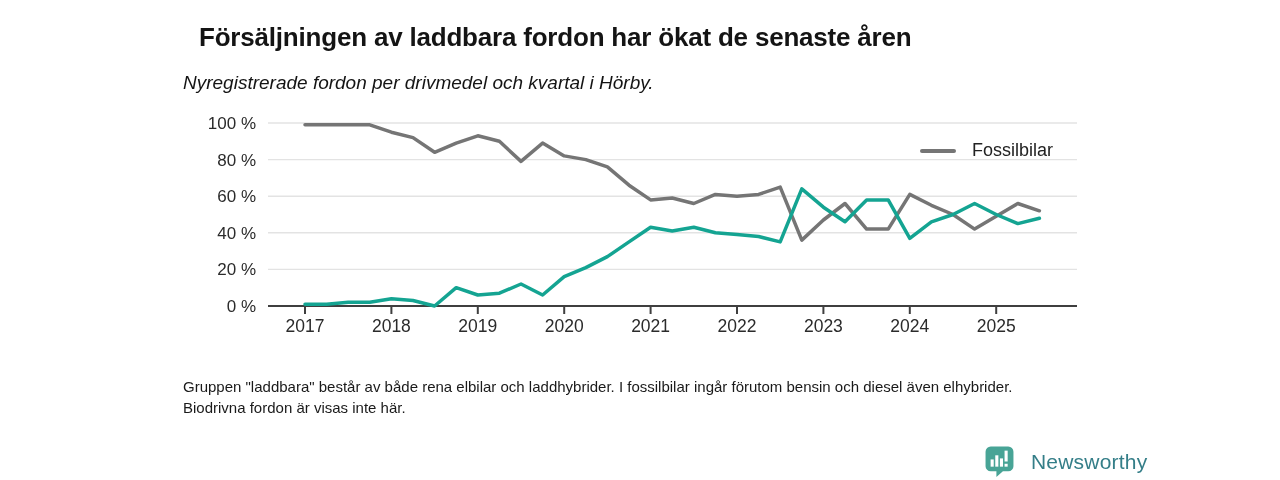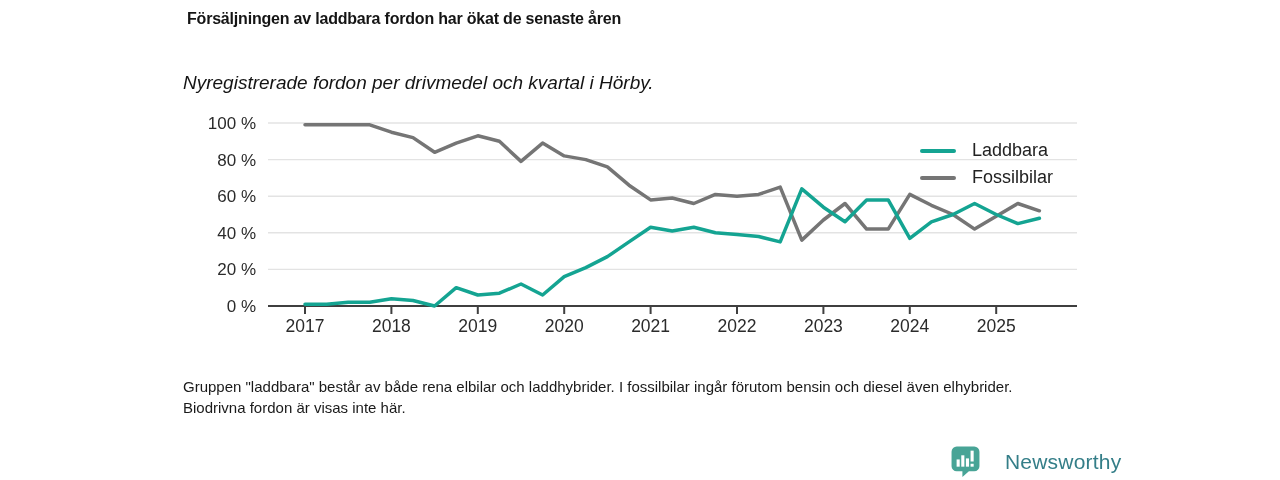--- a/index.html
+++ b/index.html
@@ -1,41 +1,41 @@
 <!DOCTYPE html>
 <html><head>
 <meta charset="utf-8">
 <style>
   html,body{margin:0;padding:0;background:#ffffff;}
   .canvas{
     position:relative;width:1280px;height:480px;background:#ffffff;overflow:hidden;
     font-family:"Liberation Sans",sans-serif;
   }
   .title{
-    position:absolute;left:183px;top:6px;margin:4px;
-    font-size:16px;font-weight:700;color:#141414;letter-spacing:-0.2px;
+    position:absolute;left:183px;top:6px;margin:16px;
+    font-size:26px;font-weight:700;color:#141414;letter-spacing:-0.2px;
   }
   .subtitle{
     position:absolute;left:183px;top:72px;margin:0;
     font-size:19px;font-weight:400;color:#141414;font-style:italic;
   }
   #chart-svg{position:absolute;left:0;top:0;}
   #chart-svg text{font-family:"Liberation Sans",sans-serif;}
   .legend{
     position:absolute;left:920px;top:137px;display:flex;flex-direction:column;
   }
   .legend-item{display:flex;align-items:center;height:27px;gap:16px;}
   .swatch{display:inline-block;width:36px;height:4px;border-radius:2px;background:#999;}
   .legend-label{font-size:18px;color:#222222;}
   .footnote{
     position:absolute;left:183px;top:377px;margin:0;width:872px;
     font-size:15px;line-height:1.37;color:#1a1a1a;
   }
   .logo{
-    position:absolute;left:951px;top:446px;display:flex;align-items:center;gap:25px;text-align:right;
+    position:absolute;left:985px;top:446px;display:flex;align-items:center;gap:17px;text-align:right;
   }
   .logo-icon{display:block;}
   .logo-text{font-size:21px;font-weight:500;letter-spacing:0.2px;}
 </style>
 </head>
 <body>
 
 <div class="canvas">
 
   <svg id="chart-svg" width="1280" height="480" viewBox="0 0 1280 480">
@@ -71,24 +71,20 @@
       <text x="996.2" y="332" text-anchor="middle" font-size="17.5" fill="#2b2b2b">2025</text>
       <polyline points="305.0,124.8 326.6,124.8 348.2,124.8 369.8,124.8 391.4,132.2 413.0,137.6 434.6,152.3 456.2,143.1 477.8,135.8 499.4,141.3 521.0,161.4 542.6,143.1 564.2,155.9 585.8,159.6 607.4,166.9 629.0,185.2 650.6,199.9 672.2,198.0 693.8,203.5 715.4,194.4 737.0,196.2 758.6,194.4 780.2,187.1 801.8,240.1 823.4,220.0 845.0,203.5 866.6,229.1 888.2,229.1 909.8,194.4 931.4,205.3 953.0,214.5 974.6,229.1 996.2,216.3 1017.8,203.5 1039.4,210.8" fill="none" stroke="#757575" stroke-width="3.5" stroke-linejoin="round" stroke-linecap="round"></polyline>
       <polyline points="305.0,304.2 326.6,304.2 348.2,302.3 369.8,302.3 391.4,298.7 413.0,300.5 434.6,306.0 456.2,287.7 477.8,295.0 499.4,293.2 521.0,284.0 542.6,295.0 564.2,276.7 585.8,267.6 607.4,256.6 629.0,241.9 650.6,227.3 672.2,231.0 693.8,227.3 715.4,232.8 737.0,234.6 758.6,236.5 780.2,241.9 801.8,188.9 823.4,207.2 845.0,221.8 866.6,199.9 888.2,199.9 909.8,238.3 931.4,221.8 953.0,214.5 974.6,203.5 996.2,214.5 1017.8,223.6 1039.4,218.2" fill="none" stroke="#14a492" stroke-width="3.5" stroke-linejoin="round" stroke-linecap="round"></polyline>
     </svg>
 
   <h1 class="title">Försäljningen av laddbara fordon har ökat de senaste åren</h1>
   <p class="subtitle">Nyregistrerade fordon per drivmedel och kvartal i Hörby.</p>
 
   <div class="legend">
     <div class="legend-item">
-      <span class="swatch" style="background: rgb(20, 164, 146);"></span>
-      <span class="legend-label">Laddbara</span>
-    </div>
-    <div class="legend-item">
       <span class="swatch" style="background: rgb(117, 117, 117);"></span>
       <span class="legend-label">Fossilbilar</span>
     </div>
   </div>
 
   <p class="footnote">Gruppen "laddbara" består av både rena elbilar och laddhybrider. I fossilbilar ingår förutom bensin och diesel även elhybrider. Biodrivna fordon är visas inte här.</p>
 
   <div class="logo">
     <svg class="logo-icon" width="29" height="31" viewBox="0 0 28 30" style="color: rgb(72, 164, 150);">
       <path d="M5.5 0.5 h17 a5 5 0 0 1 5 5 v14 a5 5 0 0 1 -5 5 h-5.2 l-6.3 5.5 v-5.5 h-5.5 a5 5 0 0 1 -5 -5 v-14 a5 5 0 0 1 5 -5 z" fill="currentColor"></path>

